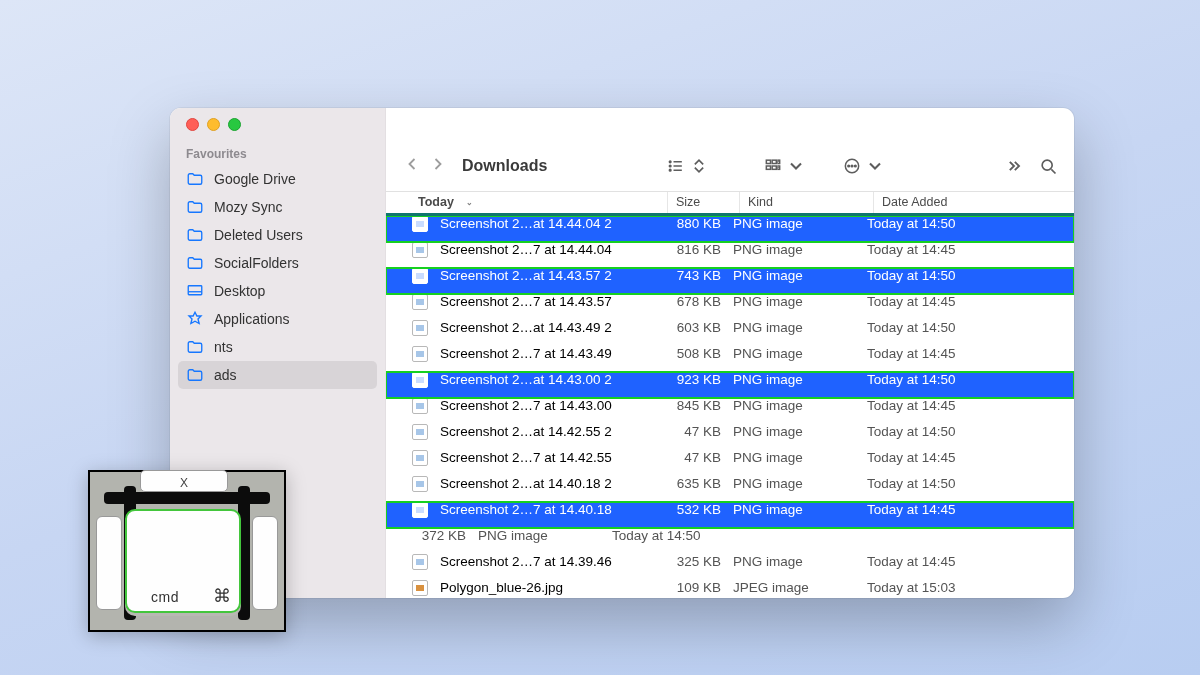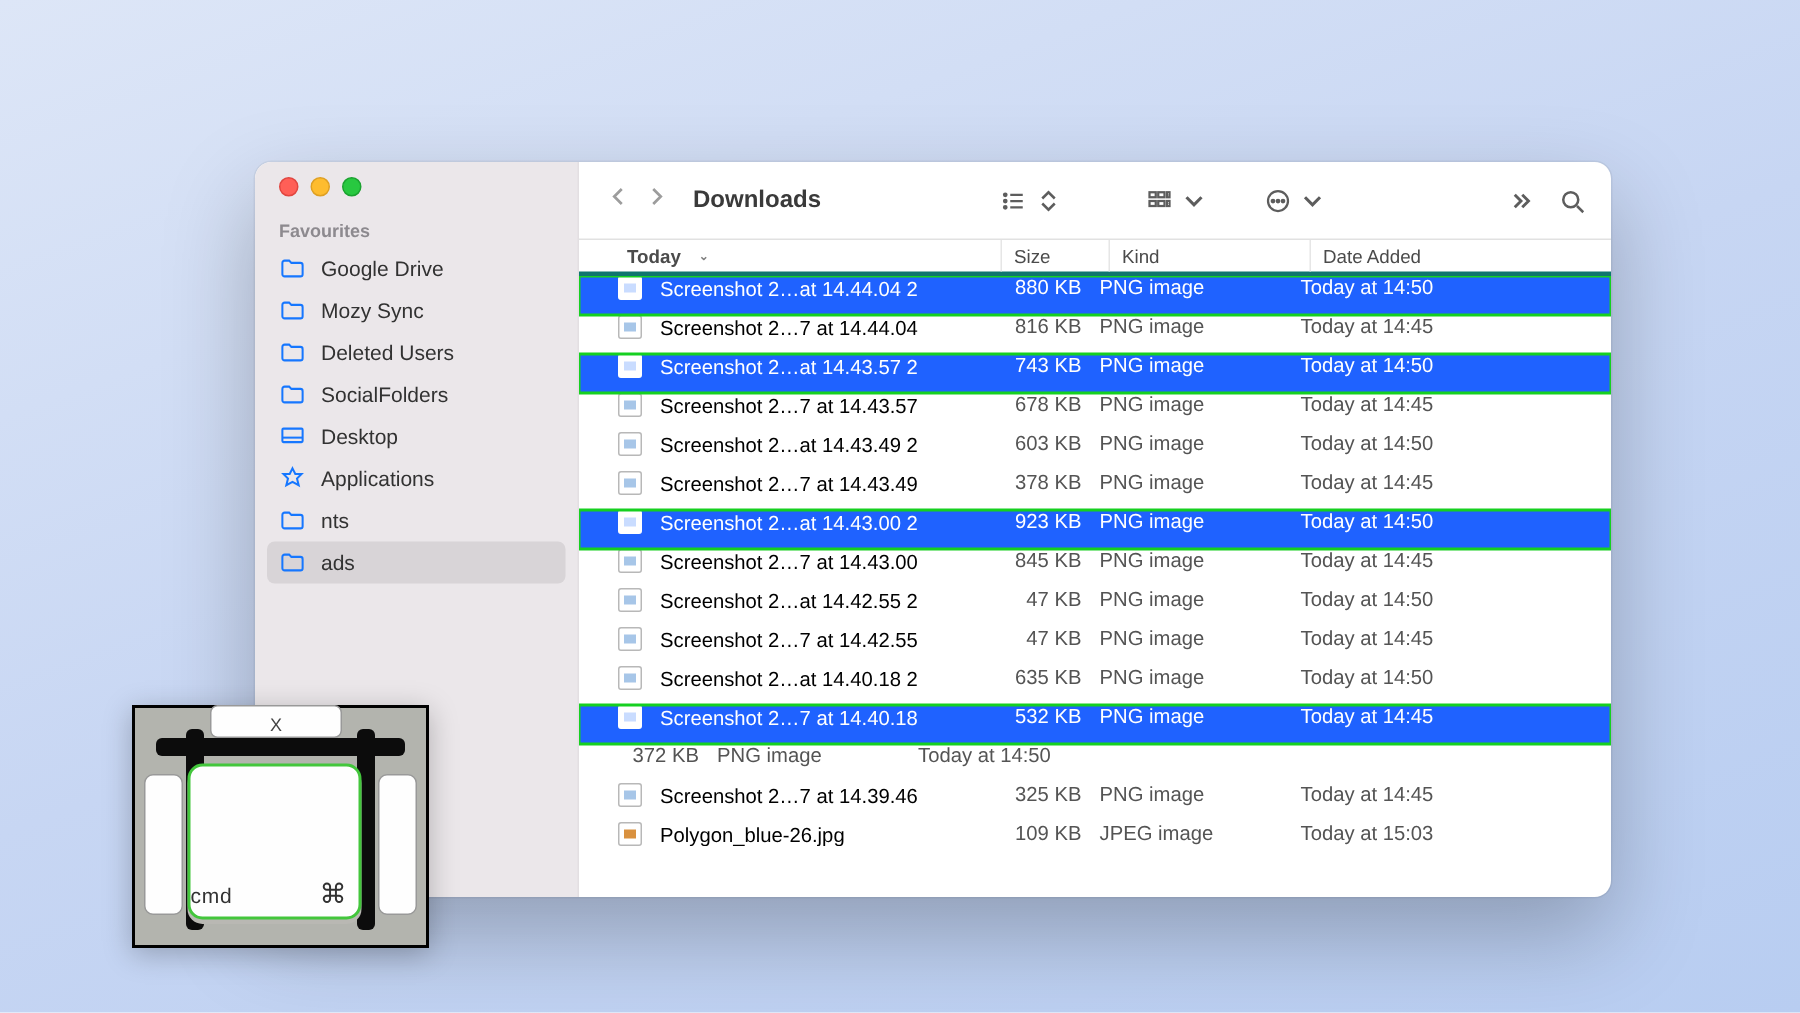--- a/index.html
+++ b/index.html
@@ -30,21 +30,21 @@
   .dot.green { background:#28c840; border:1px solid #1ba330;}
   .fav-head { font-size:12px; color:#8d8a8f; font-weight:600; padding: 0 16px 4px; }
   .sb-item {
     display:flex; align-items:center; gap:10px;
     padding: 5px 16px; font-size:14px; color:#323232;
     cursor:default;
   }
   .sb-item.active { background:rgba(0,0,0,.08); border-radius:5px; margin:0 8px; padding:5px 8px;}
   .sb-icon { width:18px; height:18px; display:flex; align-items:center; justify-content:center; color:#1677ff; flex:0 0 18px;}
   .sb-icon svg { width:18px; height:18px; }
-  .main { flex:1; display:flex; flex-direction:column; }
+  .main { flex:1; display:flex; flex-direction:column;margin-top:33px; }
   .toolbar {
     height: 52px; display:flex; align-items:center; padding: 0 16px; gap: 14px;
     border-bottom: 1px solid #e1e1e1;
   }
   .nav-arrows { display:flex; gap:6px; color:#9d9d9d; }
   .nav-arrows svg { width:20px; height:20px; }
   .title { font-weight:600; font-size:16px; color:#3a3a3a; }
   .spacer { flex:1; }
   .tool { color:#5d5d5d; display:flex; align-items:center; gap:3px; cursor:default;}
   .tool svg { width:20px; height:20px; }
@@ -80,21 +80,21 @@
     position:absolute; left:88px; top:470px; width:198px; height:162px;
     background:#b3b4ae; border:2px solid #000;
     display:flex; align-items:center; justify-content:center;
     box-shadow: 0 4px 18px rgba(0,0,0,.25);
   }
   .keycap .key {
     width:116px;height:104px;background:#fefefe;border:2px solid #43c63c;
     border-radius:10px;position:relative; left:-4px; top:10px;
     box-shadow: 0 3px 0 #b9b8b3;
   }
-  .keycap .cmdtxt{position:absolute;left:0;bottom:6px;font-size:14px;color:#323232;letter-spacing:.5px;}
+  .keycap .cmdtxt{position:absolute;left:24px;bottom:6px;font-size:14px;color:#323232;letter-spacing:.5px;}
   .keycap .cmdsym{position:absolute;right:8px;bottom:4px;font-size:18px;color:#323232;}
   .keycap .sidekey{position:absolute;width:26px;height:94px;background:#fefefe;border:1px solid #999;border-radius:6px;top:44px;}
   .keycap .sk-l{left:6px;} .keycap .sk-r{right:6px;}
   .keycap .topkey{position:absolute;width:88px;height:22px;background:#fefefe;border:1px solid #999;border-radius:5px;top:-2px;left:50px;display:flex;align-items:flex-end;justify-content:center;font-size:12px;color:#444;}
   .keycap .topkey span{margin-bottom:1px;}
   .keycap .gap-l{position:absolute;left:34px;top:14px;width:12px;height:134px;background:#0c0c0c;border-radius:4px;}
   .keycap .gap-r{position:absolute;right:34px;top:14px;width:12px;height:134px;background:#0c0c0c;border-radius:4px;}
   .keycap .gap-t{position:absolute;left:14px;right:14px;top:20px;height:12px;background:#0c0c0c;border-radius:4px;}
   .chev{font-size:8px;margin-left:6px;color:#7e7e7e;}
 </style>
@@ -297,21 +297,21 @@
           </div>
           <div class="col-size">603 KB</div>
           <div class="col-kind">PNG image</div>
           <div class="col-date">Today at 14:50</div>
         </div>
         <div class="row">
           <div class="col-name">
             <span class="fic"></span>
             <span>Screenshot 2…7 at 14.43.49</span>
           </div>
-          <div class="col-size">378 KB</div>
+          <div class="col-size">508 KB</div>
           <div class="col-kind">PNG image</div>
           <div class="col-date">Today at 14:45</div>
         </div>
         <div class="row sel hl">
           <div class="col-name">
             <span class="fic"></span>
             <span>Screenshot 2…at 14.43.00 2</span>
           </div>
           <div class="col-size">923 KB</div>
           <div class="col-kind">PNG image</div>

